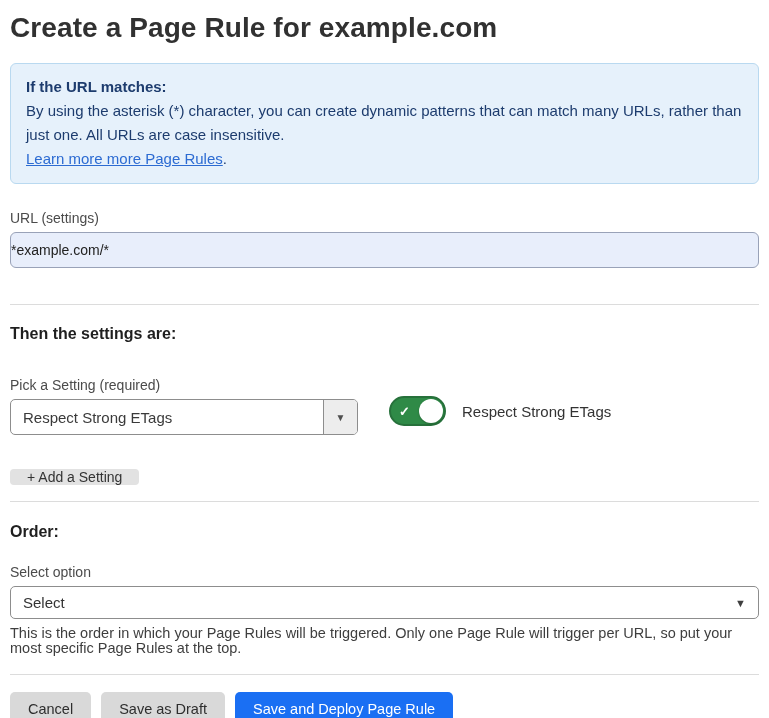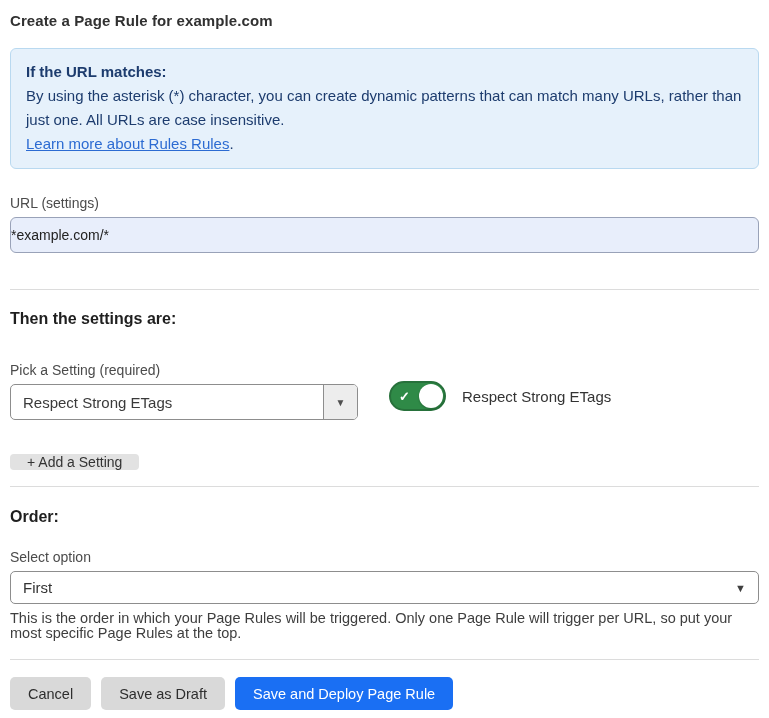--- a/index.html
+++ b/index.html
@@ -7,21 +7,21 @@
   body {
     width: 769px;
     height: 718px;
     font-family: "Liberation Sans", sans-serif;
     color: #333;
     overflow: hidden;
   }
   .container { padding: 10px 10px 16px 10px; }
 
   .page-title {
-    font-size: 15px;
+    font-size: 28px;
     font-weight: 700;
     color: #313131;
     margin: 2px 0 19px 0;
     letter-spacing: 0.1px;
   }
 
   
   .info-box {
     background: #e6f1fb;
     border: 1px solid #b9d9f0;
@@ -227,21 +227,21 @@
 </head>
 <body>
 
 <div class="container">
 
   <h1 class="page-title">Create a Page Rule for example.com</h1>
 
   <div class="info-box">
     <div class="info-heading">If the URL matches:</div>
     <div><span>By using the asterisk (*) character, you can create dynamic patterns that can match many URLs, rather than just one. All URLs are case insensitive.</span></div>
-    <div><a class="info-link">Learn more about Rules Rules</a><span>.</span></div>
+    <div><a class="info-link">Learn more more Page Rules</a><span>.</span></div>
   </div>
 
   <div class="field-label">URL (settings)</div>
   <input class="url-input" type="text" value="*example.com/*" style="">
 
   <hr class="divider divider-1">
 
   <h2 class="section-heading settings-heading">Then the settings are:</h2>
 
   <div class="setting-row">
@@ -265,21 +265,21 @@
   </div>
 
   <button class="add-setting-btn">+ Add a Setting</button>
 
   <hr class="divider divider-2">
 
   <h2 class="section-heading order-heading">Order:</h2>
 
   <div class="field-label">Select option</div>
   <div class="order-select">
-    <span class="select-value">First</span>
+    <span class="select-value">Select</span>
     <span class="select-arrow">▼</span>
   </div>
 
   <p class="help-text">This is the order in which your Page Rules will be triggered. Only one Page Rule will trigger per URL, so put your most specific Page Rules at the top.</p>
 
   <hr class="divider divider-3">
 
   <div class="footer-buttons">
     <button class="btn btn-secondary">Cancel</button>
     <button class="btn btn-secondary">Save as Draft</button>

